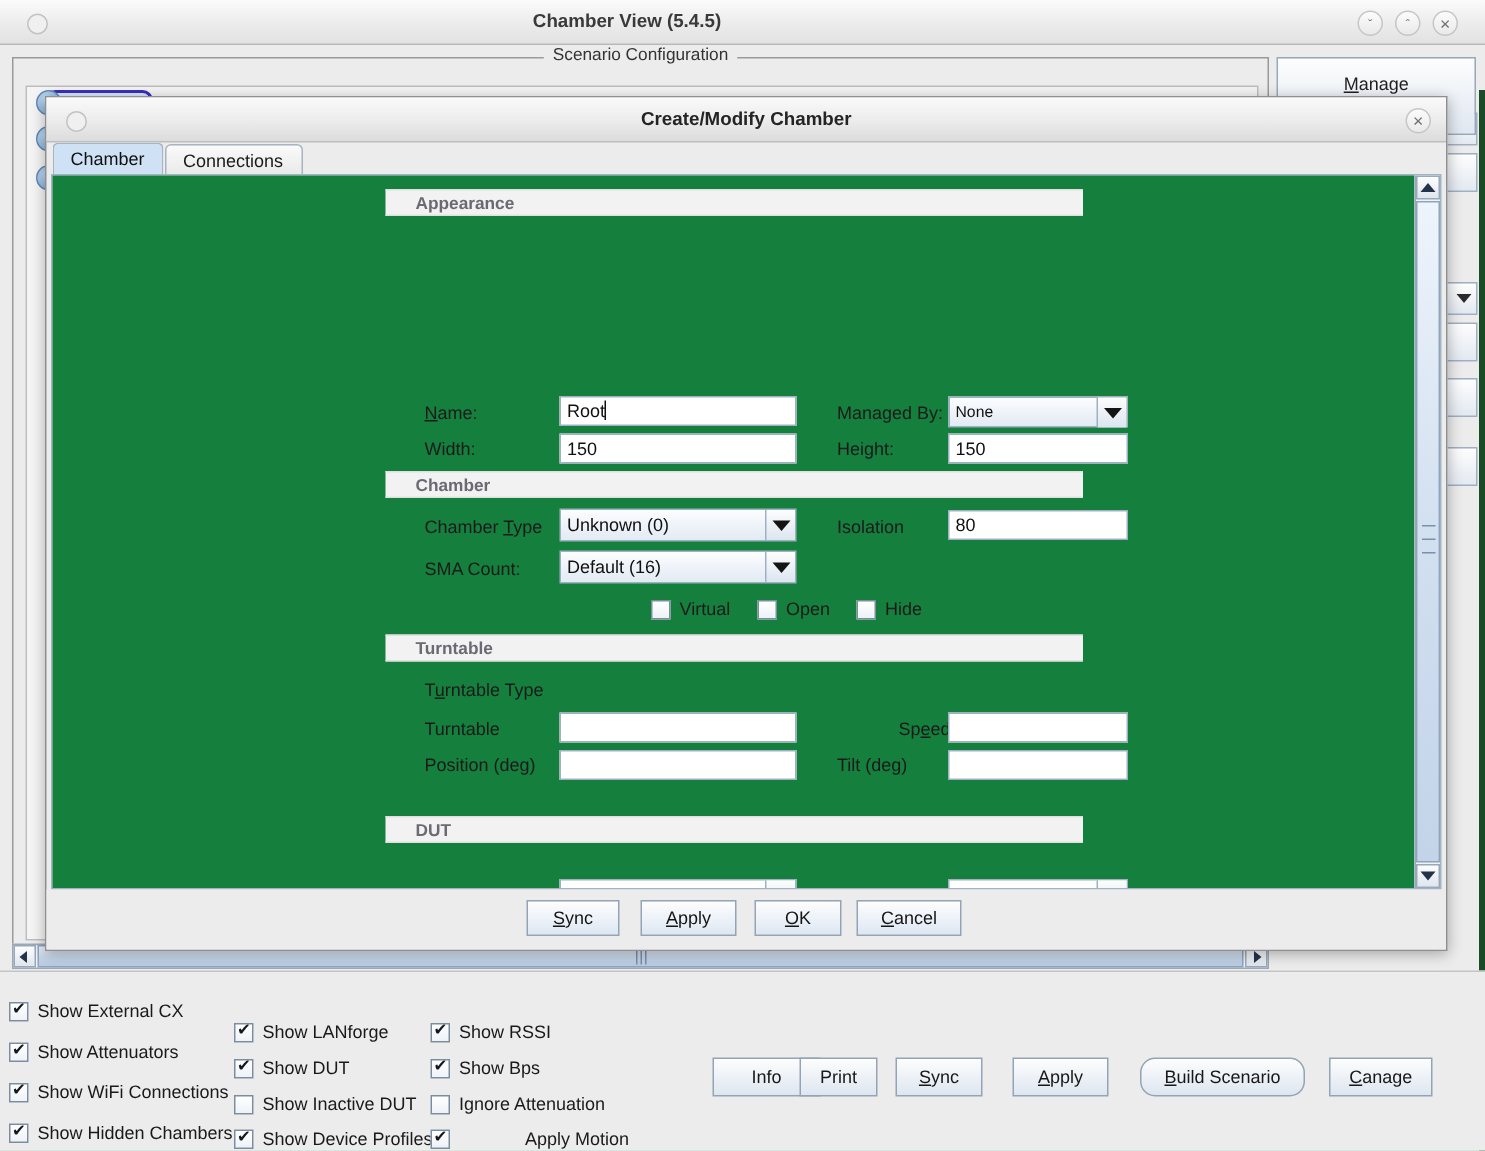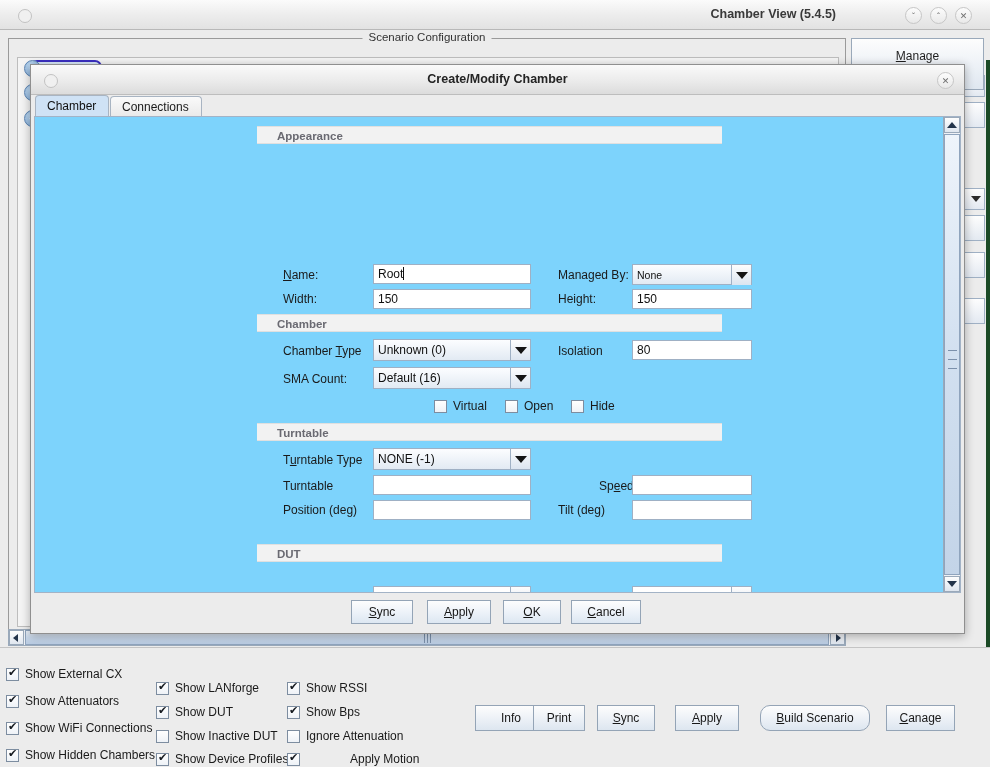--- a/index.html
+++ b/index.html
@@ -15,21 +15,21 @@
 
   
   .win-titlebar {
     position: absolute; left: 0; top: 0; width: 990px; height: 30px;
     background: linear-gradient(to bottom, #fbfbfb 0%, #ededed 50%, #e2e2e2 100%);
     border-bottom: 1px solid #b8b8b8;
     box-sizing: border-box;
   }
   .win-title {
     position: absolute; left: 0; top: 7px; width: 836px;
-    text-align: right; font-size: 12.5px; font-weight: bold; color: #3a3a3a;
+    text-align: center; font-size: 12.5px; font-weight: bold; color: #3a3a3a;
   }
   .tb-dot {
     position: absolute; left: 18px; top: 9px; width: 12px; height: 12px;
     border-radius: 50%; border: 1px solid #c2c2c2; background: #f0f0f0;
   }
   .tb-btn {
     position: absolute; top: 7px; width: 17px; height: 17px; border-radius: 50%;
     border: 1px solid #c6c6c6;
     background: linear-gradient(to bottom, #fcfcfc, #e9e9e9);
     color: #707070; font-size: 9px; line-height: 16px; text-align: center;
@@ -178,21 +178,21 @@
   }
   .tab.active { background: #cfe2f5; color: #101010; top: 0; height: 22px; line-height: 21px; }
   .tab.idle { background: linear-gradient(to bottom, #fafafa, #e9e9e9); color: #1a1a1a; }
 
   .dlg-body {
     position: absolute; left: 3px; top: 51px; right: 3px; bottom: 40px;
     background: #ececec; border: 1px solid #a3b3c6; box-sizing: border-box;
   }
   .form-area {
     position: absolute; left: 0; top: 0; right: 17px; bottom: 0;
-    background: #7dd3fc; overflow: hidden;
+    background: #15803d; overflow: hidden;
   }
 
   
   .vscroll {
     position: absolute; right: 0; top: 0; width: 17px; bottom: 0;
     background: #eef1f6; border-left: 1px solid #9aa9ba; box-sizing: border-box;
   }
   .vs-btn {
     position: absolute; left: 0; width: 16px; height: 16px;
     background: linear-gradient(to bottom, #fdfdfd, #dfe6ef);
@@ -450,24 +450,20 @@
           <span class="lbl">Open</span>
         </div>
         <div class="cbx" style="left:536px; top:282px;">
           <span class="box"></span>
           <span class="lbl">Hide</span>
         </div>
 
         <div class="section" style="left:222px; top:306px; width:465px;">Turntable</div>
 
         <div class="flabel" style="left:248px; top:334px;"><span>T</span><span class="mnem">u</span><span>rntable Type</span></div>
-        <div class="combo" style="left:338px; top:331px; width:158px;">
-          <span class="cval">NONE (-1)</span>
-          <span class="cbtn"></span>
-        </div>
 
         <div class="flabel" style="left:248px; top:360px;">Turntable</div>
         <div class="tfield" style="left:338px; top:358px; width:158px;"></div>
 
         <div class="flabel" style="left:523px; top:360px;margin-left:41px;"><span>Sp</span><span class="mnem">e</span><span>ed (rpm)</span></div>
         <div class="tfield" style="left:597px; top:358px; width:120px;"></div>
 
         <div class="flabel" style="left:248px; top:384px;"><span>Position (de</span><span class="mnem">g</span><span>)</span></div>
         <div class="tfield" style="left:338px; top:383px; width:158px;"></div>
 

